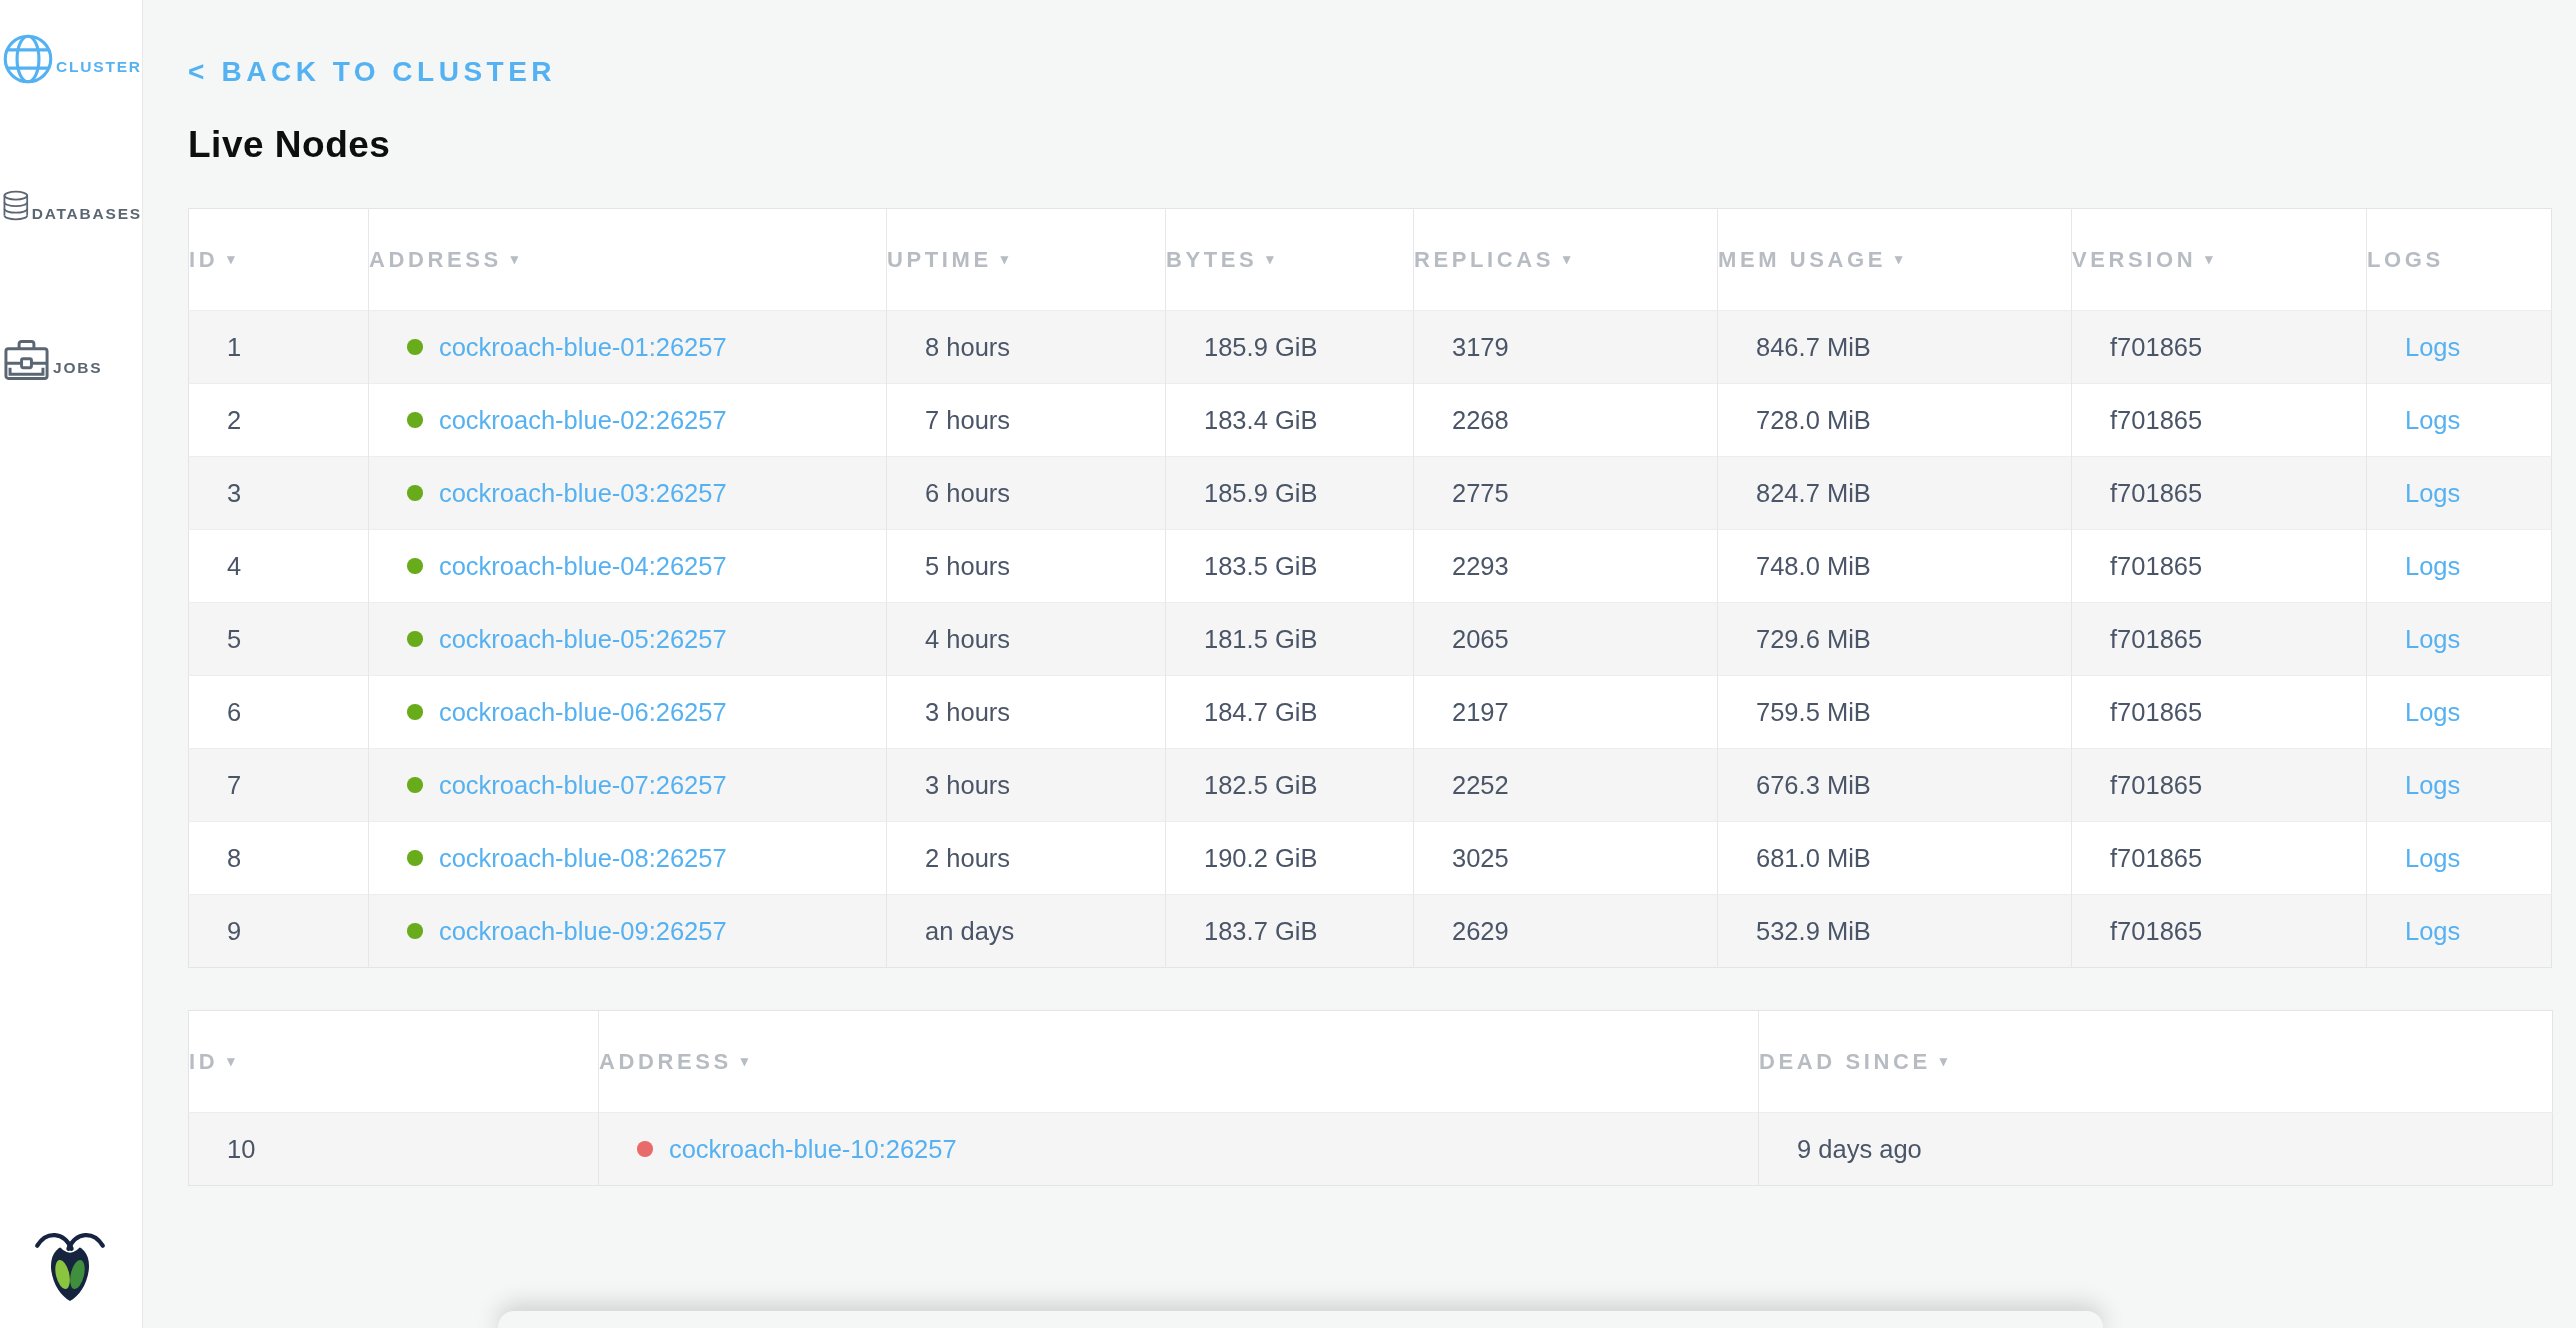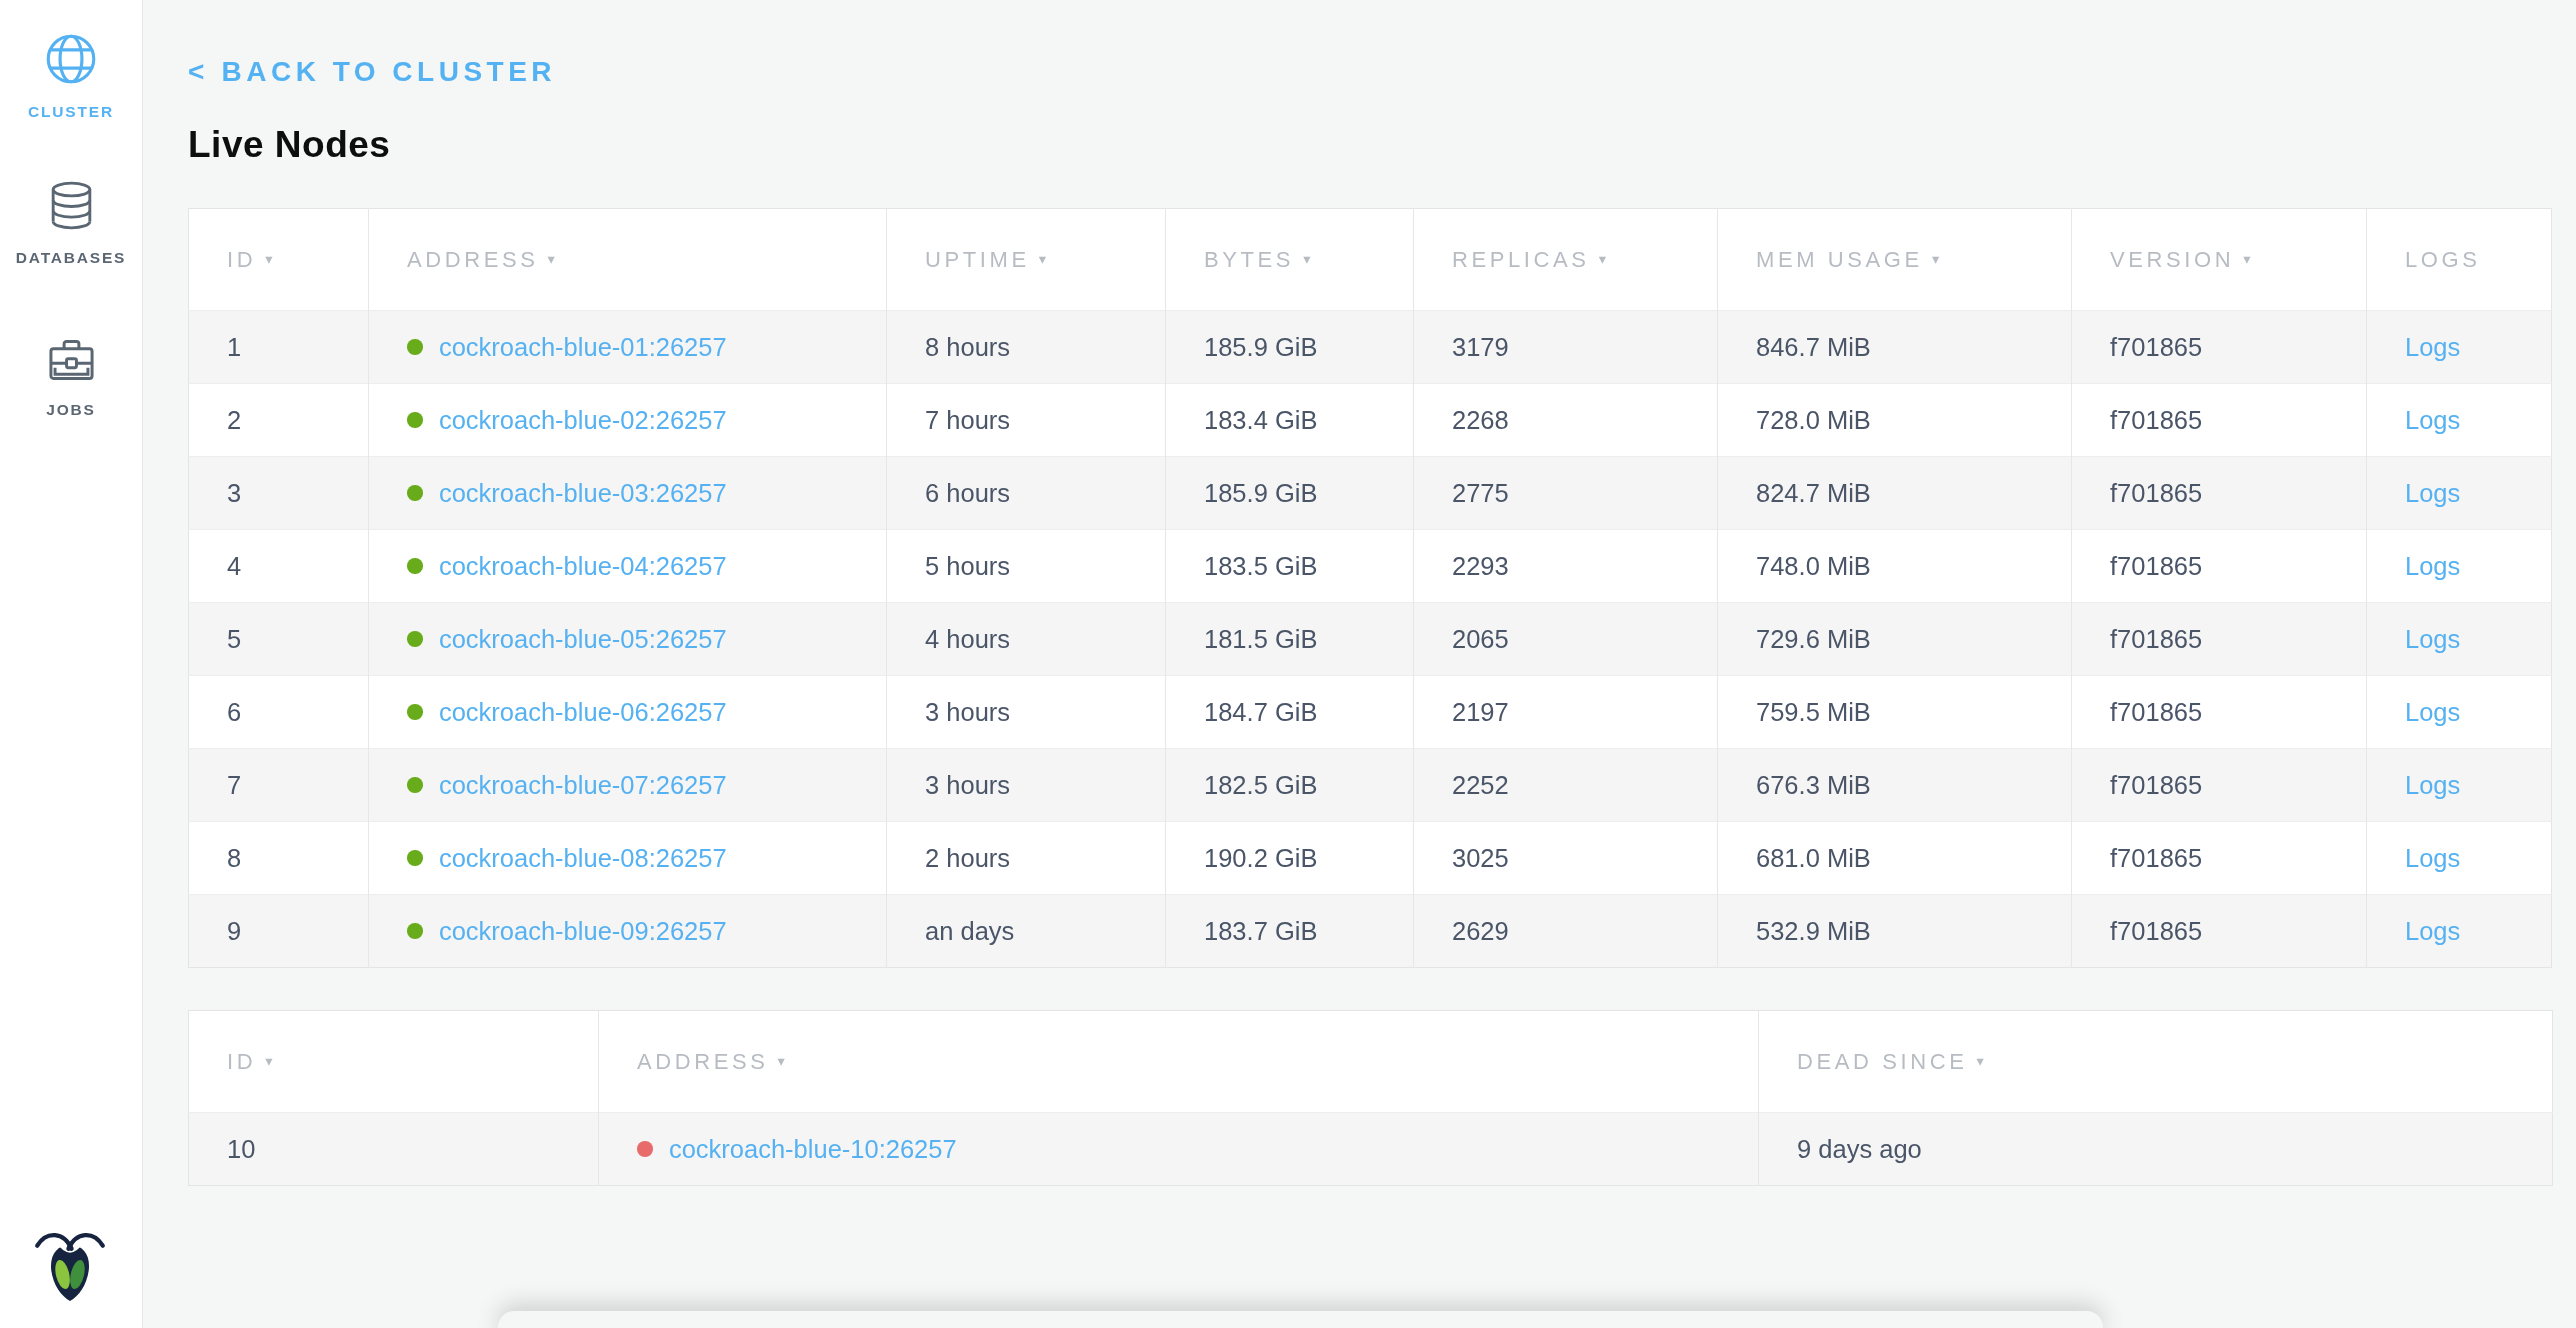--- a/index.html
+++ b/index.html
@@ -12,21 +12,21 @@
     color:#4a5568;
   }
 
   
   .sidebar {
     position:absolute; left:0; top:0; width:143px; height:1329px;
     background:#ffffff; border-right:1.8px solid #e9e9e9; z-index:3;
   }
   .side-item {
     position:absolute; left:0; width:100%;
-    display:flex; flex-direction:column; align-items:center;
+    display:flex; align-items:center;
     cursor:pointer;
   }
   .side-item .label {
     margin-top:16.4px; font-size:15.5px; font-weight:bold;
     letter-spacing:1.8px; color:#5b6673;
   }
   .side-item.active .label { color:var(--accent); }
   .si-1 { top:31px; }
   .si-2 { top:178px; }
   .si-3 { top:334px; }
@@ -47,21 +47,21 @@
     letter-spacing:0.5px;
   }
 
   table.nodes-table {
     margin-top:42px; width:2363px; table-layout:fixed;
     border-collapse:collapse; background:#ffffff;
     border:0.9px solid #e4e4e4;
   }
   .nodes-table th {
     height:102px; text-align:left; vertical-align:middle;
-    padding-left:38px; font-size:22px; font-weight:normal;
+    font-size:22px; font-weight:bold;
     letter-spacing:3.6px; color:#b7bcc3; white-space:nowrap;
   }
   .nodes-table td {
     height:73px; vertical-align:middle; padding-left:38px;
     font-size:25.5px; color:#4a5568; white-space:nowrap;
   }
   .nodes-table th + th, .nodes-table td + td { border-left:0.9px solid #e7e7e7; }
   .nodes-table tbody tr { border-top:0.9px solid #ededed; }
   .nodes-table tbody tr:nth-child(odd) { background:#f5f5f5; }
 

